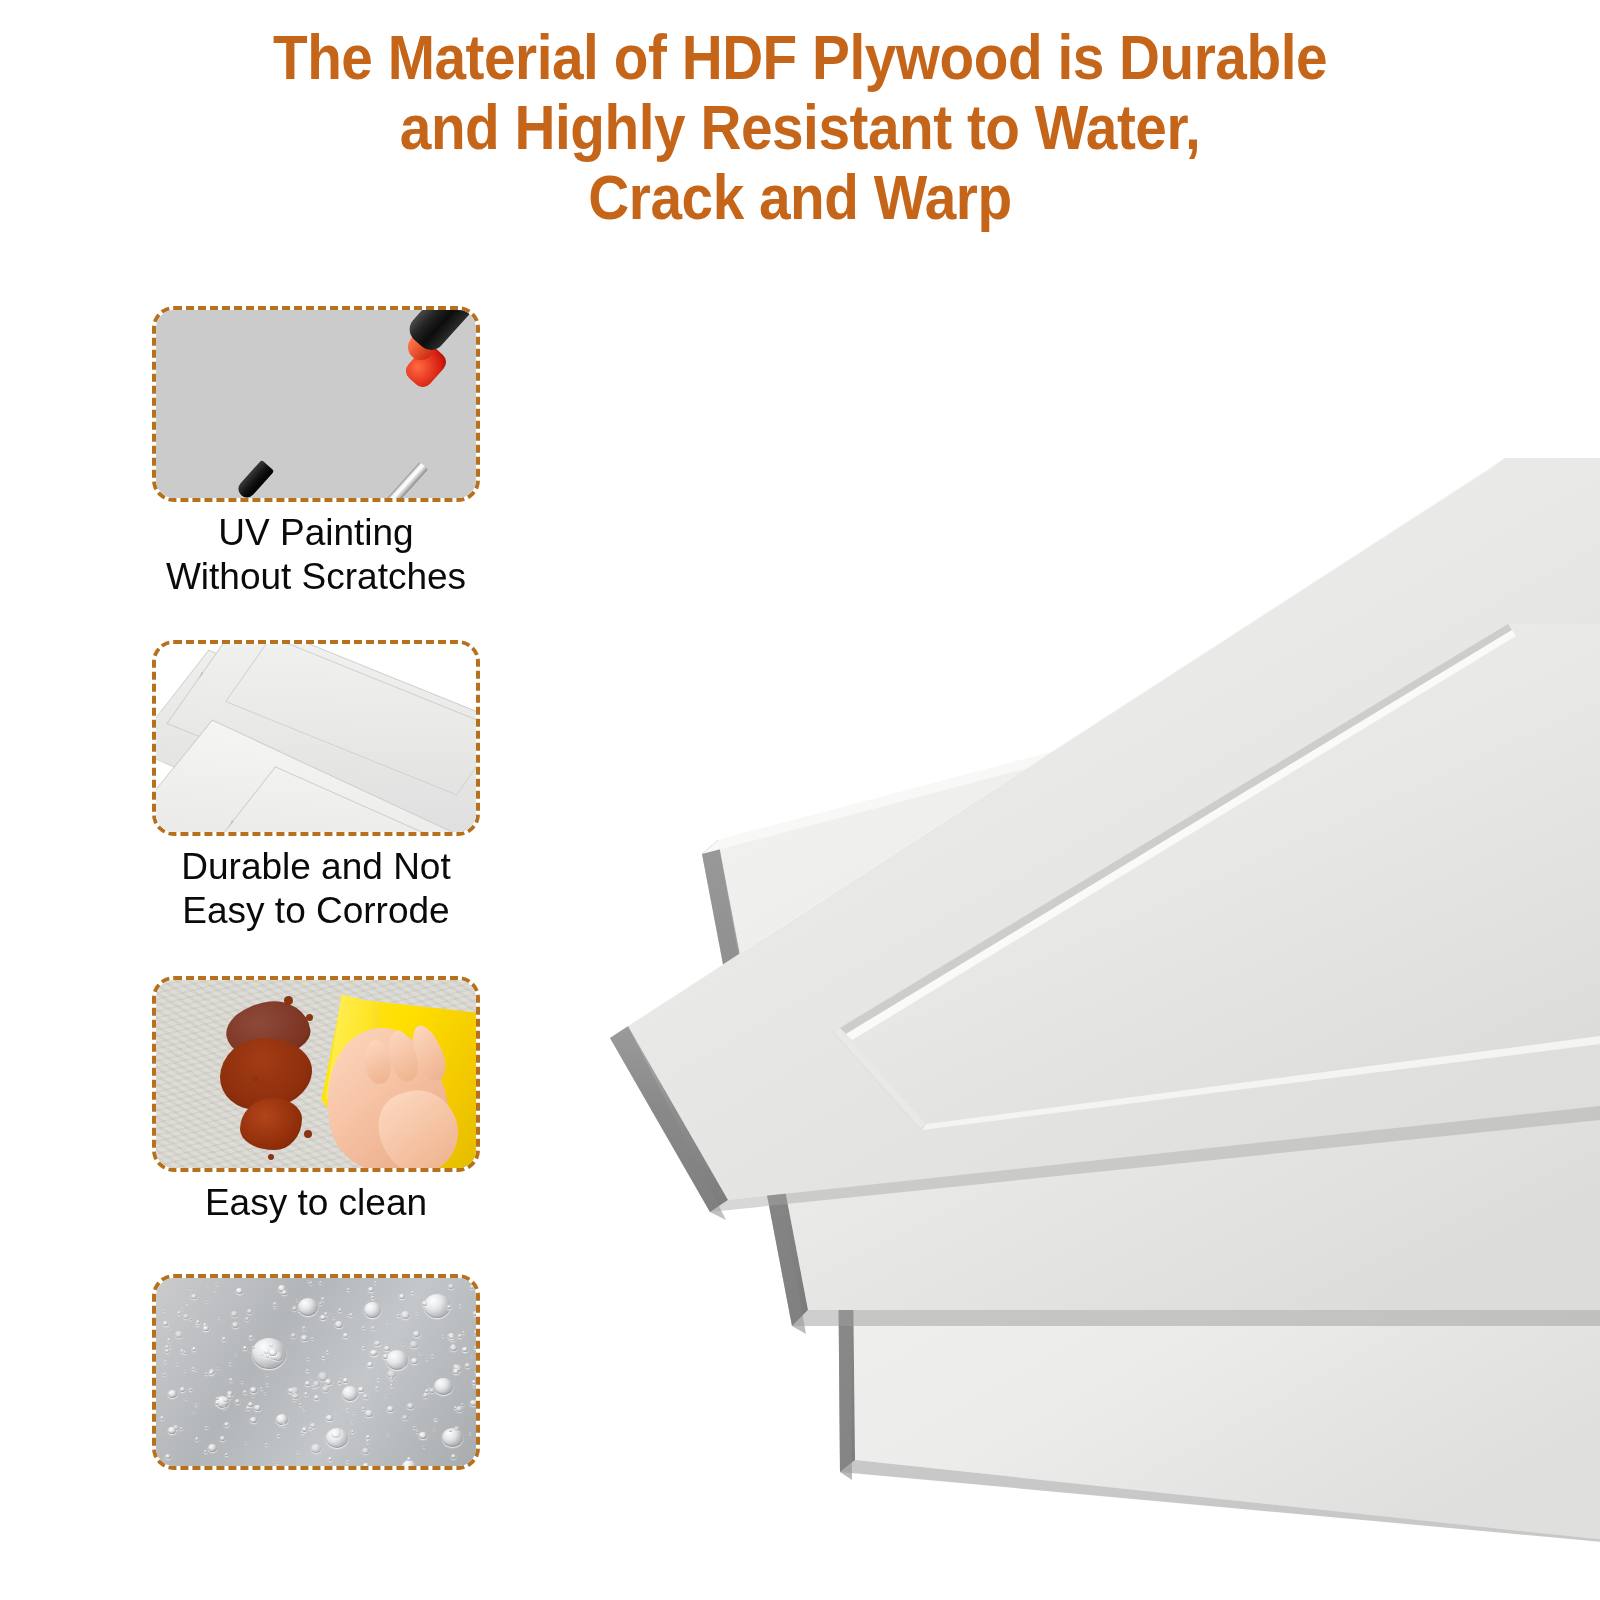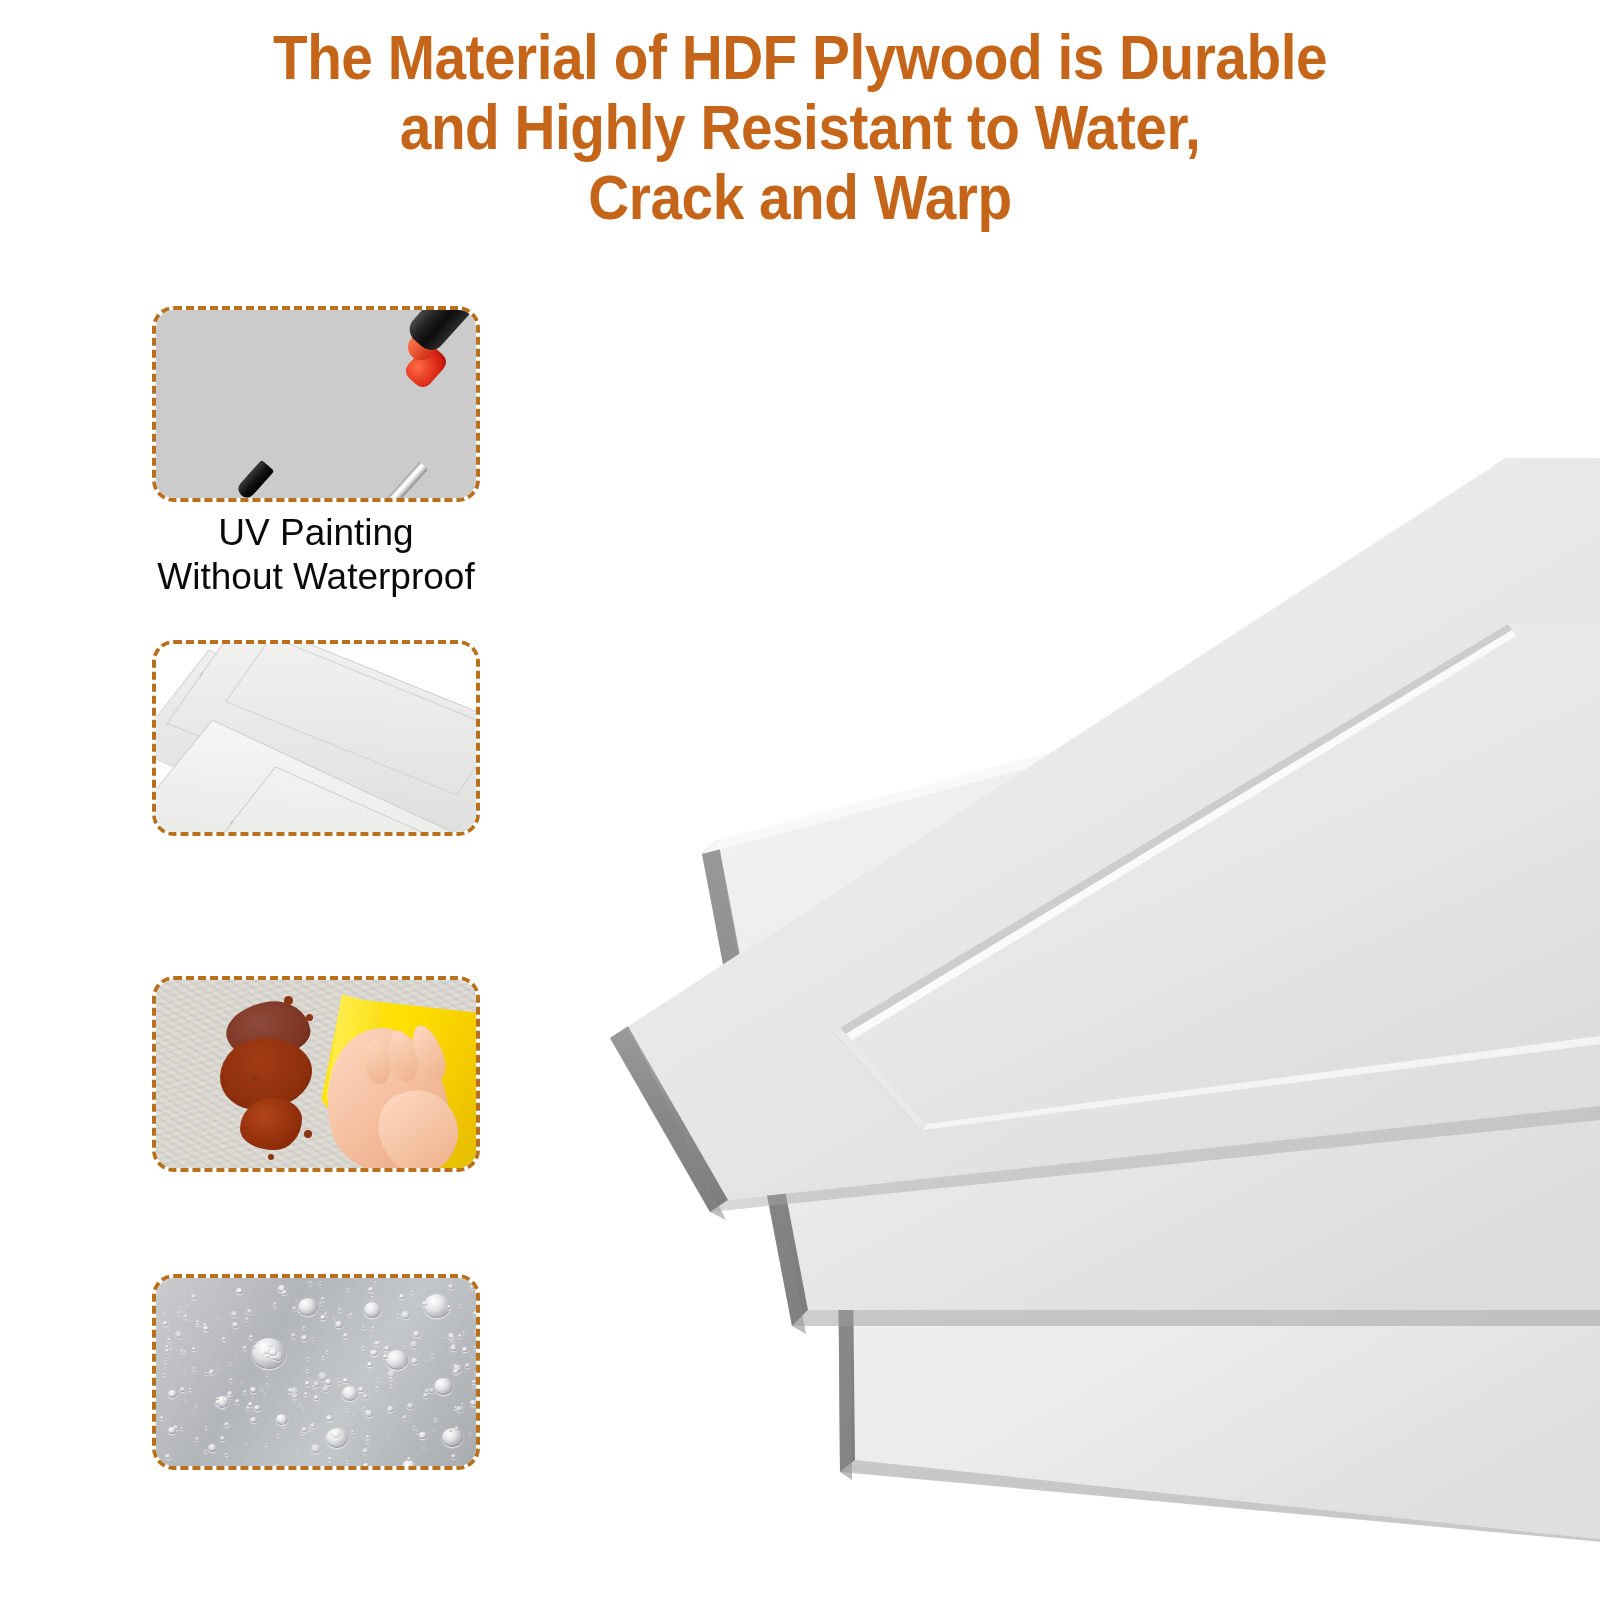--- a/index.html
+++ b/index.html
@@ -143,21 +143,21 @@
     <div class="sd-bg"></div>
     <div class="sd-wrap">
       <div class="sd-shaft"></div>
       <div class="sd-tip"></div>
       <div class="sd-collar"></div>
       <div class="sd-grip"></div>
       <div class="sd-handle"></div>
     </div>
   </div>
   <div class="fcaption">UV Painting
-Without Waterproof</div>
+Without Scratches</div>
 </div>
 
 <div class="feature" id="feature-1">
   <div class="fcard">
     <div class="mini-stack">
 
       <div class="mini-edge" style="left:10px;top:66px;width:206px;height:8px;transform:rotate(24deg);transform-origin:0 50%;"></div>
       <div class="mini-panel" style="left:14px;top:-6px;width:330px;height:122px;transform:rotate(24deg) skewX(-14deg);transform-origin:0 50%;
                   background:linear-gradient(160deg,#efefed,#dcdcda);"></div>
 
@@ -169,20 +169,22 @@
 
       <div class="mini-edge" style="left:8px;top:136px;width:250px;height:10px;transform:rotate(25deg);transform-origin:0 50%;"></div>
       <div class="mini-panel" style="left:12px;top:62px;width:340px;height:136px;transform:rotate(25deg) skewX(-14deg);transform-origin:0 50%;
                   background:linear-gradient(160deg,#f5f5f3,#e0e0de);"></div>
 
       <div class="mini-edge" style="left:74px;top:176px;width:248px;height:10px;transform:rotate(24deg);transform-origin:0 50%;"></div>
       <div class="mini-panel" style="left:78px;top:110px;width:330px;height:130px;transform:rotate(24deg) skewX(-14deg);transform-origin:0 50%;
                   background:linear-gradient(160deg,#f2f2f0,#dddddb);"></div>
     </div>
   </div>
+  <div class="fcaption">Durable and Not
+Easy to Corrode</div>
 </div>
 
 <div class="feature" id="feature-2">
   <div class="fcard">
     <div class="clean-bg"></div>
     <div>
       <div class="blob" style="left:70px;top:22px;width:84px;height:56px;background:radial-gradient(ellipse at 40% 35%,#8d4a3a,#7d3422 70%,#5e2213);transform:rotate(-8deg);border-radius:56% 44% 50% 50%/50% 60% 40% 50%;"></div>
       <div class="blob" style="left:64px;top:58px;width:92px;height:72px;background:radial-gradient(ellipse at 45% 30%,#a23c15,#8e2f0c 65%,#6a1f05);border-radius:48% 52% 60% 40%/55% 45% 55% 45%;"></div>
       <div class="blob" style="left:84px;top:118px;width:62px;height:52px;background:radial-gradient(ellipse at 40% 35%,#b2451a,#8d2c08 70%,#661c04);border-radius:52% 48% 44% 56%/60% 40% 60% 40%;"></div>
       <div class="blob" style="left:128px;top:16px;width:9px;height:9px;background:#8a3412;"></div>
@@ -192,20 +194,21 @@
       <div class="blob" style="left:112px;top:174px;width:6px;height:6px;background:#8a3412;"></div>
     </div>
     <div class="cloth"></div>
     <div class="cloth-fold"></div>
     <div class="hand"></div>
     <div class="finger" style="right:34px;top:44px;width:27px;height:58px;transform:rotate(-20deg);"></div>
     <div class="finger" style="right:60px;top:50px;width:26px;height:52px;transform:rotate(-14deg);"></div>
     <div class="finger" style="right:86px;top:60px;width:25px;height:44px;transform:rotate(-8deg);"></div>
     <div class="finger" style="right:18px;top:110px;width:78px;height:84px;border-radius:40% 50% 55% 45%/45% 50% 50% 55%;transform:rotate(-18deg);"></div>
   </div>
+  <div class="fcaption">Easy to clean</div>
 </div>
 
 <div class="feature" id="feature-3">
   <div class="fcard">
     <div class="wet-bg"></div>
     <div id="droplets">
         <div class="drop" style="left: 96px; top: 60px; width: 34px; height: 31px;"></div>
         <div class="drop" style="left: 142px; top: 20px; width: 20px; height: 18px;"></div>
         <div class="drop" style="left: 230px; top: 72px; width: 22px; height: 20px;"></div>
         <div class="drop" style="left: 208px; top: 24px; width: 17px; height: 16px;"></div>

